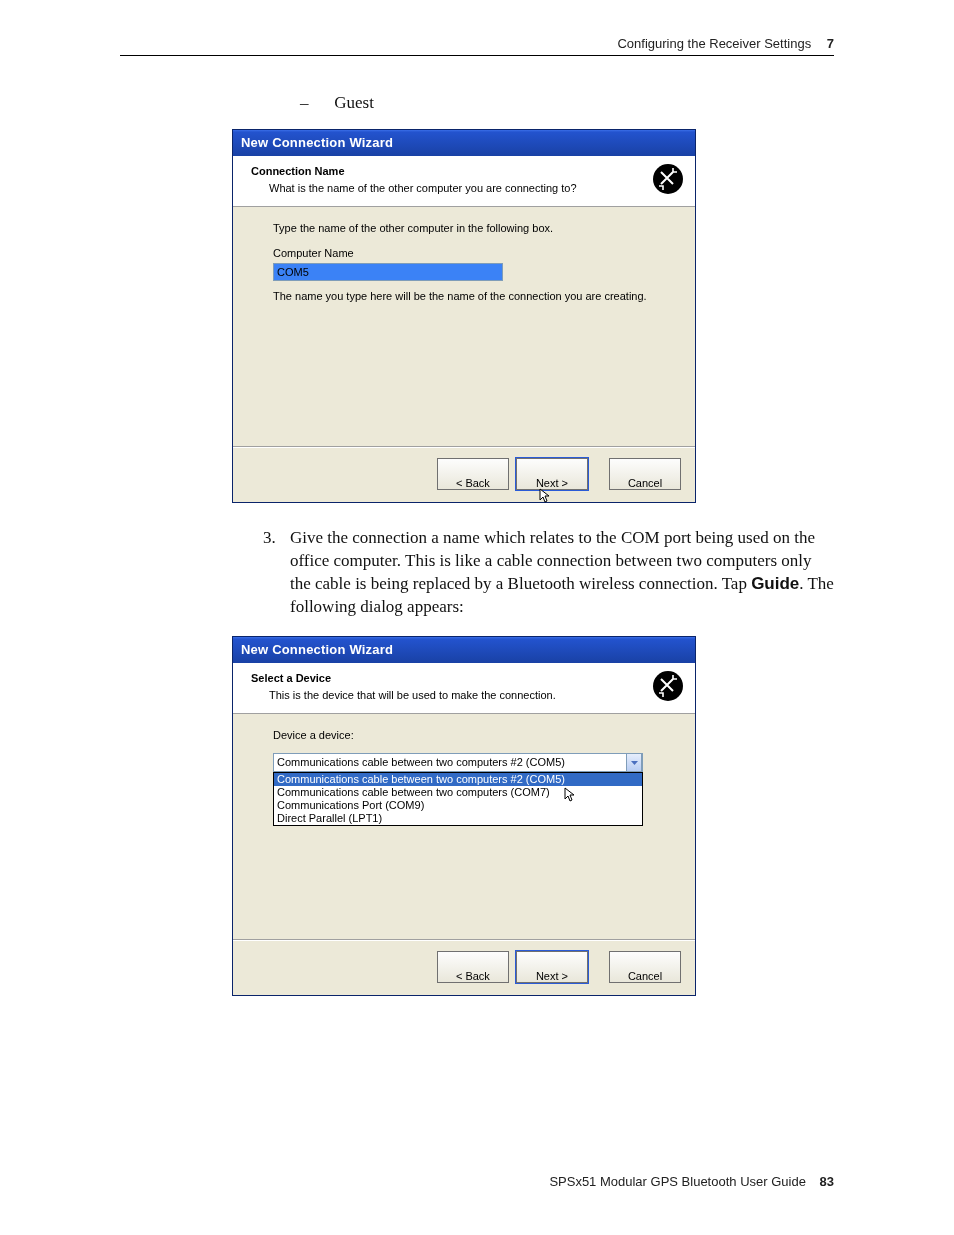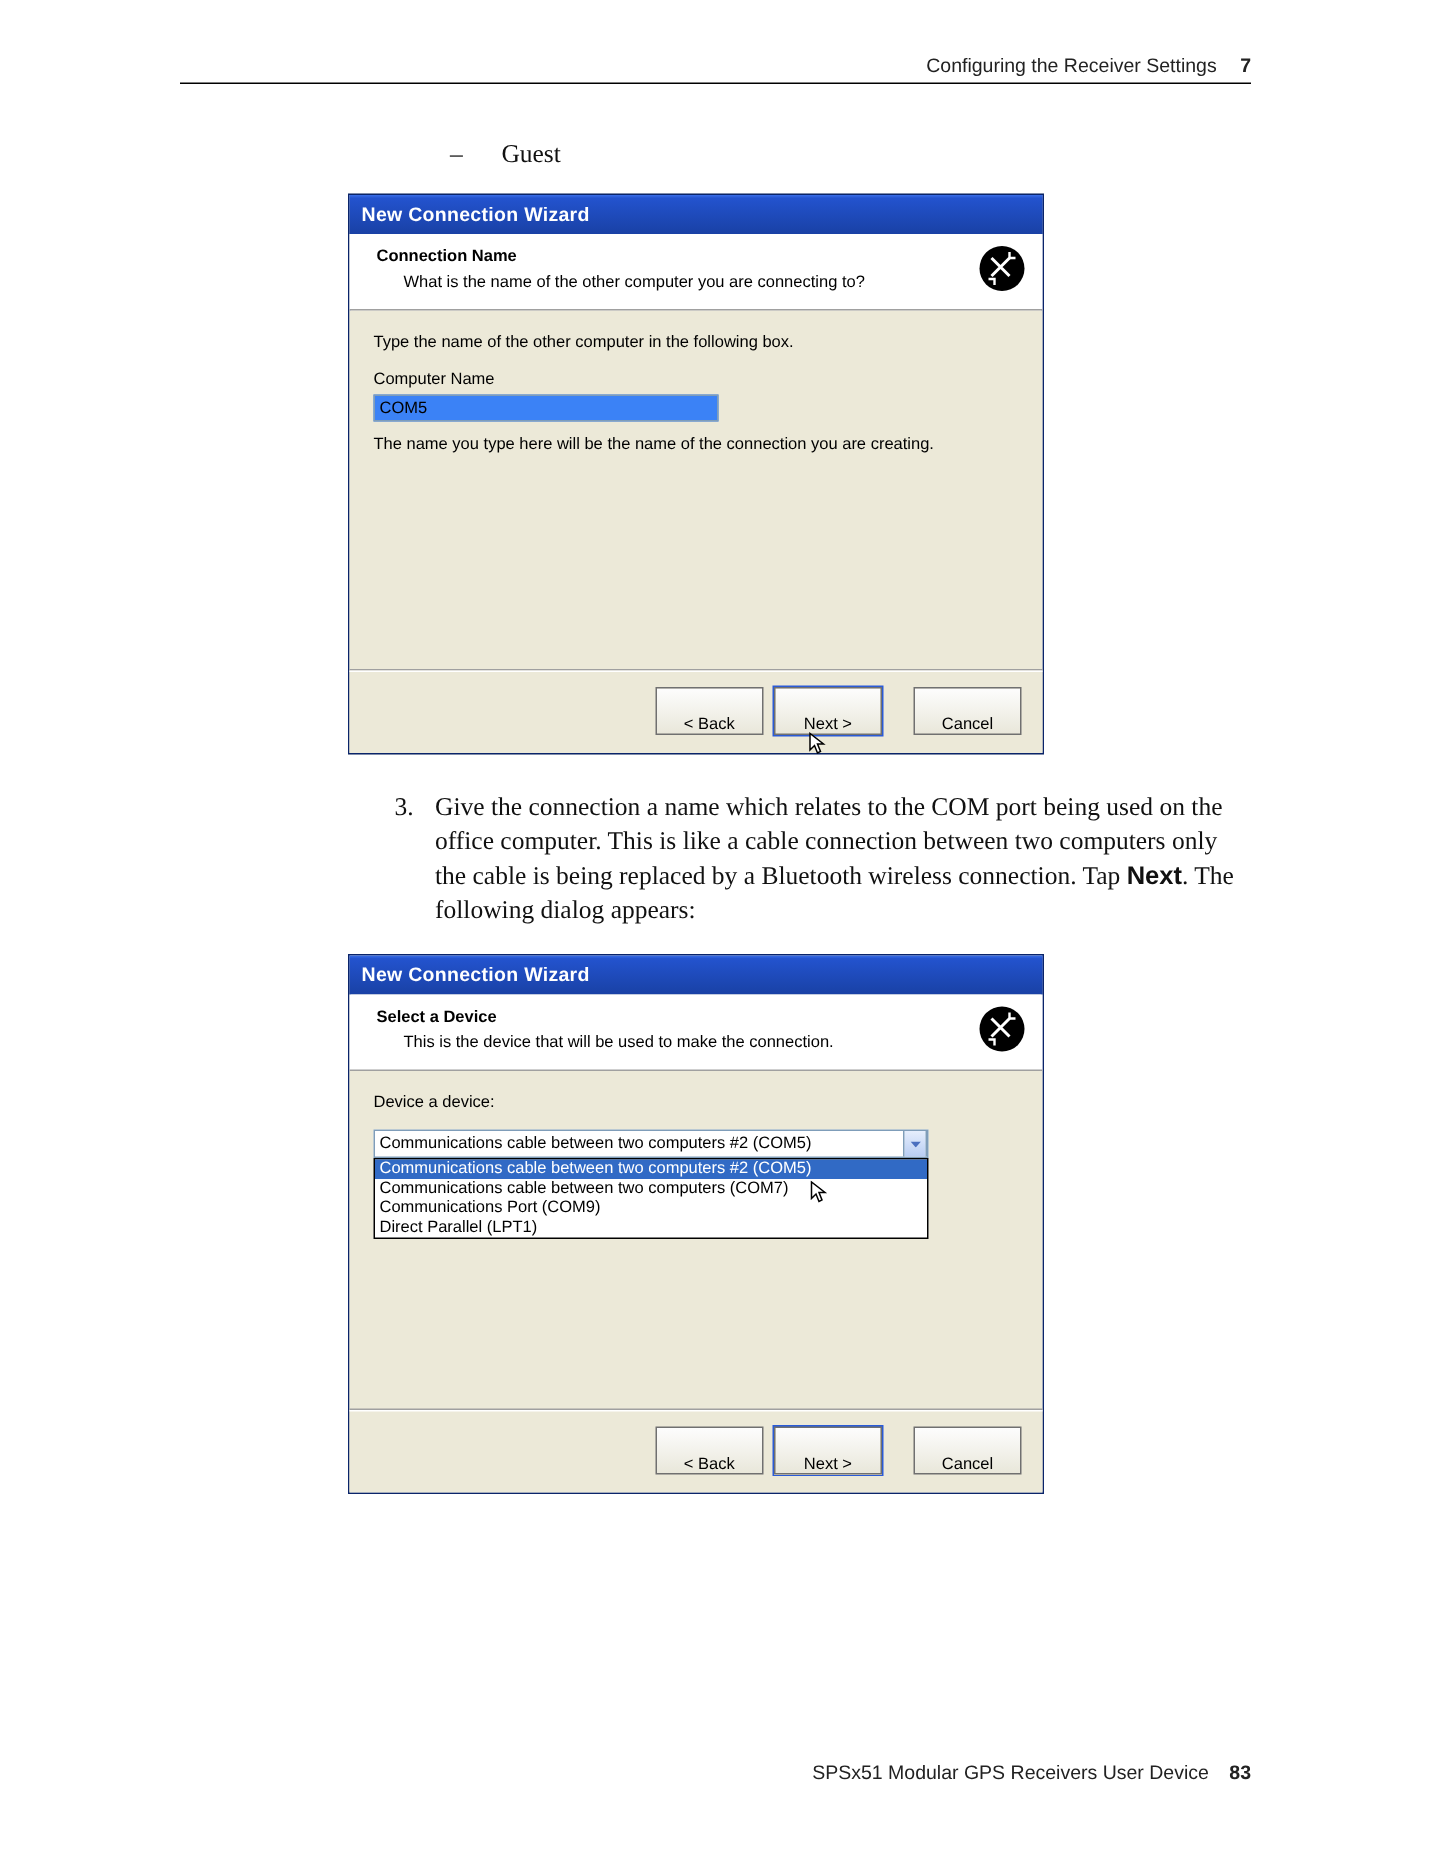--- a/index.html
+++ b/index.html
@@ -99,21 +99,21 @@
   }
   .xp-header .h-icon {
     position: absolute;
     right: 10px;
     top: 6px;
     width: 34px;
     height: 34px;
   }
   .xp-body {
     background: #ece9d8;
-    padding: 14px 40px 10px 16px;
+    padding: 14px 40px 10px 40px;
     min-height: 210px;
     box-sizing: border-box;
   }
   .xp-body p {
     margin: 0 0 10px 0;
     font-size: 11px;
   }
   .xp-body label {
     font-size: 11px;
   }
@@ -284,21 +284,21 @@
             <svg viewBox="0 0 14 16">
               <path d="M1 1 L1 12 L4 9 L6 14 L8 13 L6 8 L10 8 Z" fill="#fff" stroke="#000" stroke-width="1"></path>
             </svg>
           </span>
         </div>
       </div>
     </div>
 
     <ol start="3">
       <li class="step">
-        <span>Give the connection a name which relates to the COM port being used on the office computer. This is like a cable connection between two computers only the cable is being replaced by a Bluetooth wireless connection. Tap </span><b style="font-family:Arial,Helvetica,sans-serif;">Next</b><span>. The following dialog appears:</span>
+        <span>Give the connection a name which relates to the COM port being used on the office computer. This is like a cable connection between two computers only the cable is being replaced by a Bluetooth wireless connection. Tap </span><b style="font-family:Arial,Helvetica,sans-serif;">Guide</b><span>. The following dialog appears:</span>
       </li>
     </ol>
 
     <div class="dialog-wrap">
       <div class="xp-dialog">
         <div class="xp-titlebar">New Connection Wizard</div>
         <div class="xp-header">
           <div class="h-title">Select a Device</div>
           <div class="h-sub">This is the device that will be used to make the connection.</div>
           <span class="h-icon">
@@ -336,16 +336,16 @@
           <span class="xp-btn">&lt; Back</span>
           <span class="xp-btn default">Next &gt;</span>
           <span class="xp-btn gap">Cancel</span>
         </div>
       </div>
     </div>
 
   </div>
 
   <div class="footer">
-    <span>SPSx51 Modular GPS Receivers User Device</span>
+    <span>SPSx51 Modular GPS Bluetooth User Guide</span>
     <span class="pagenum">83</span>
   </div>
 </div>
 
 </body></html>

